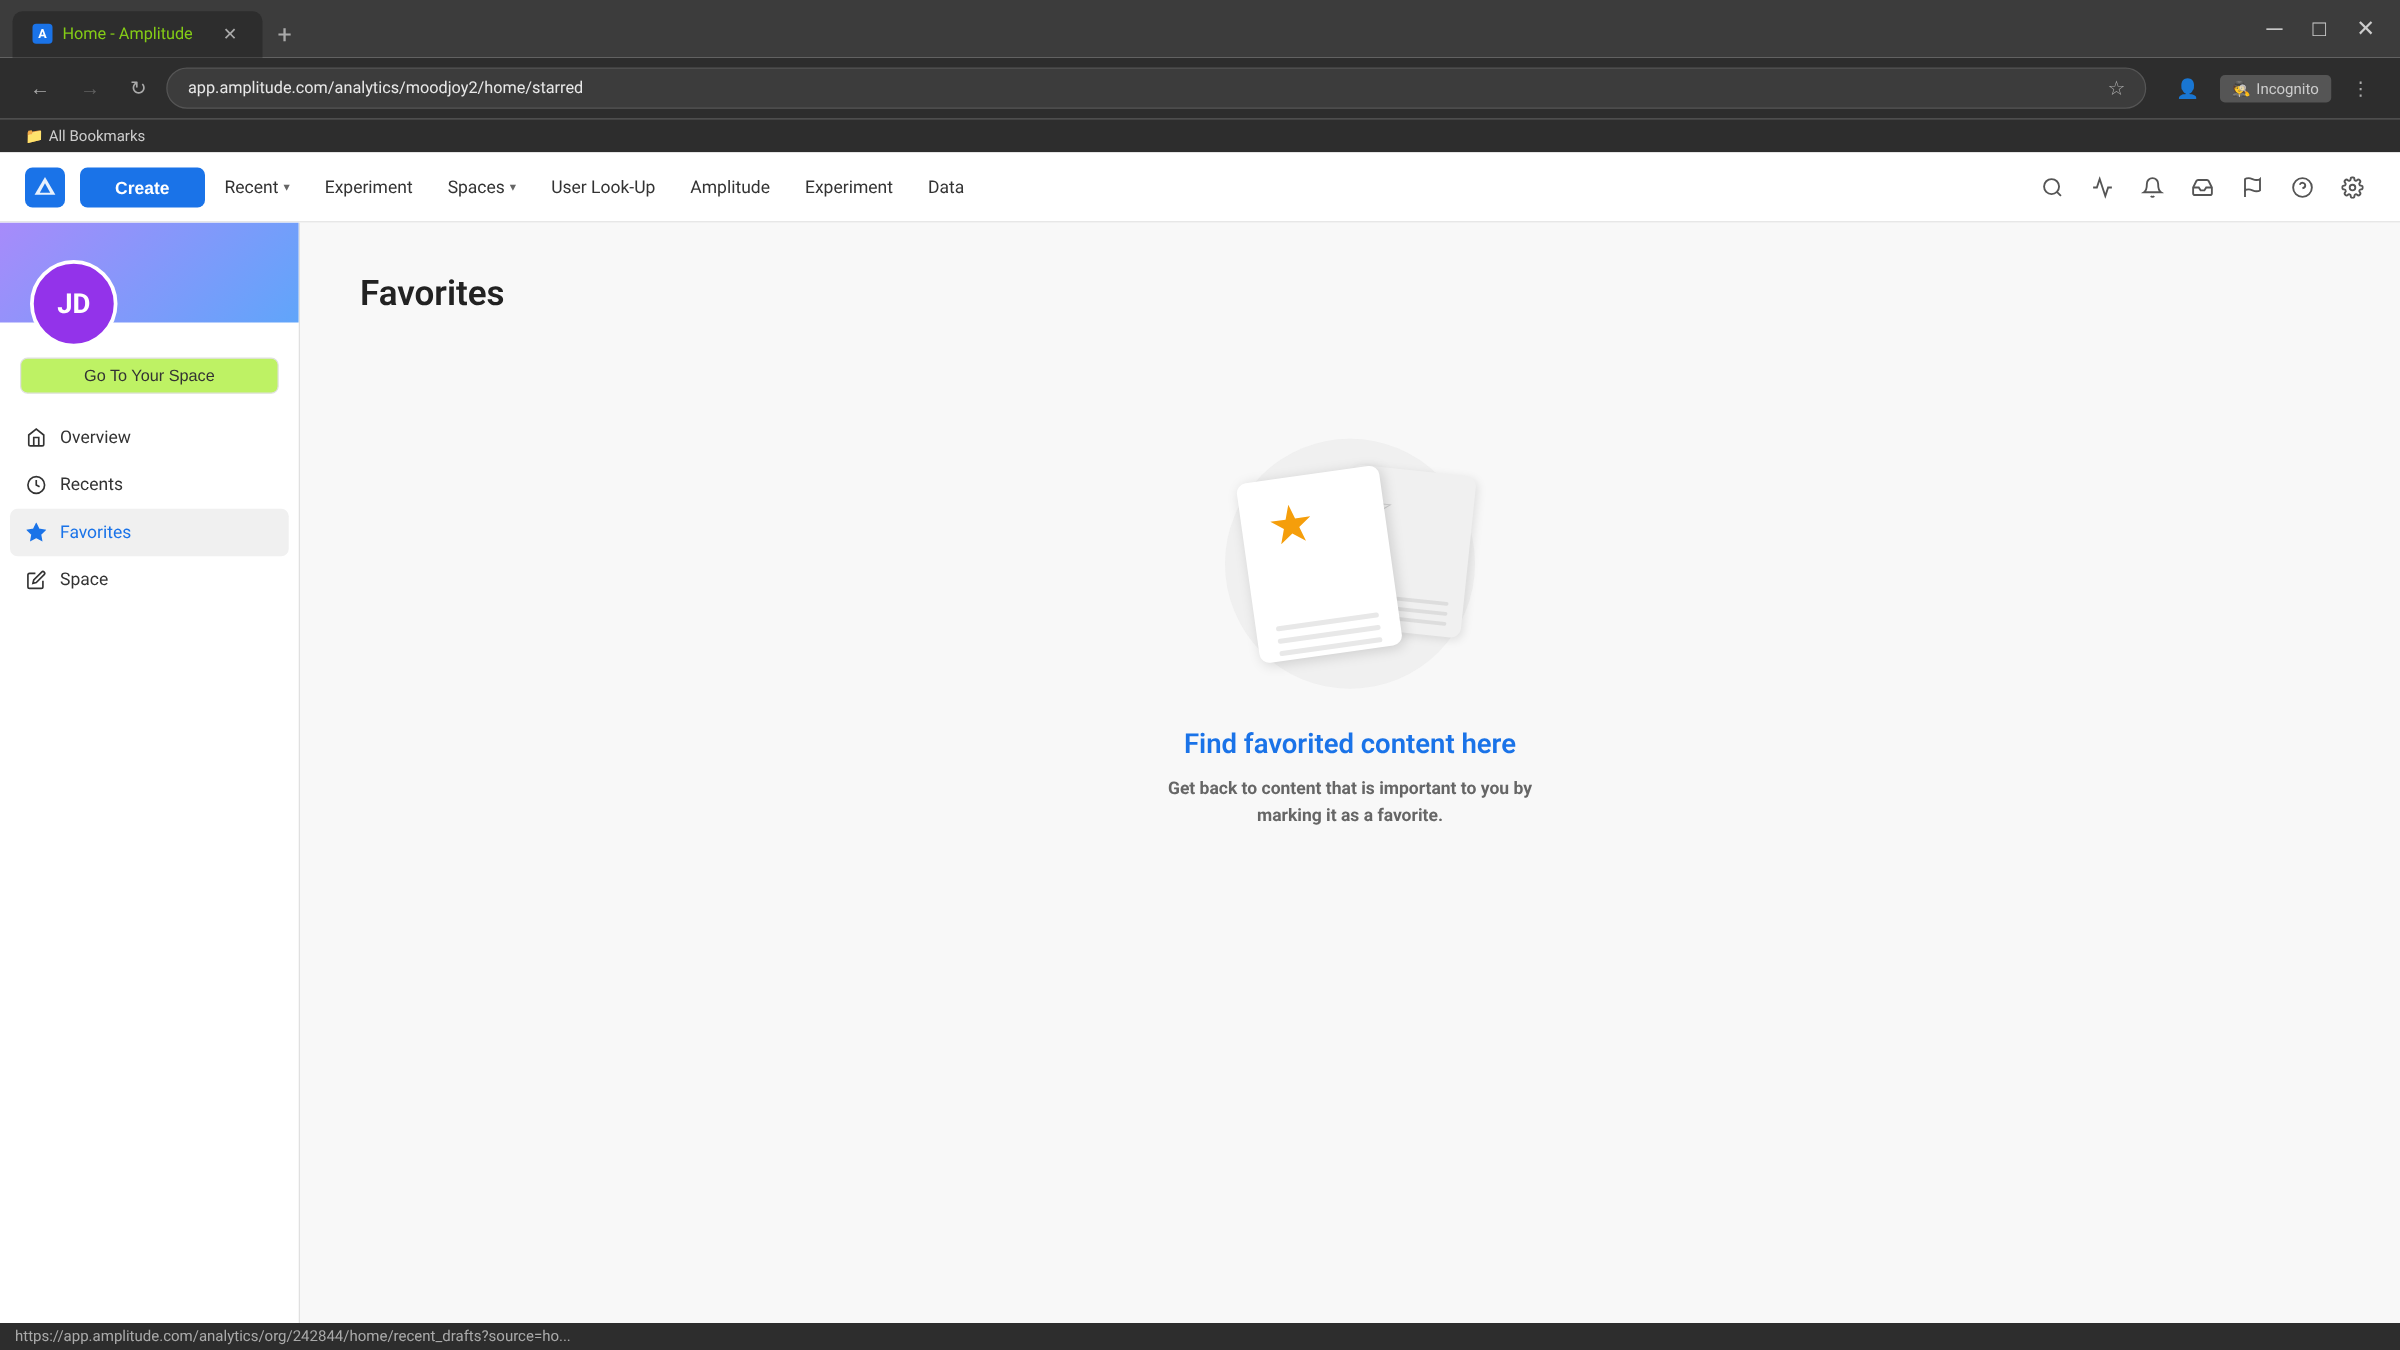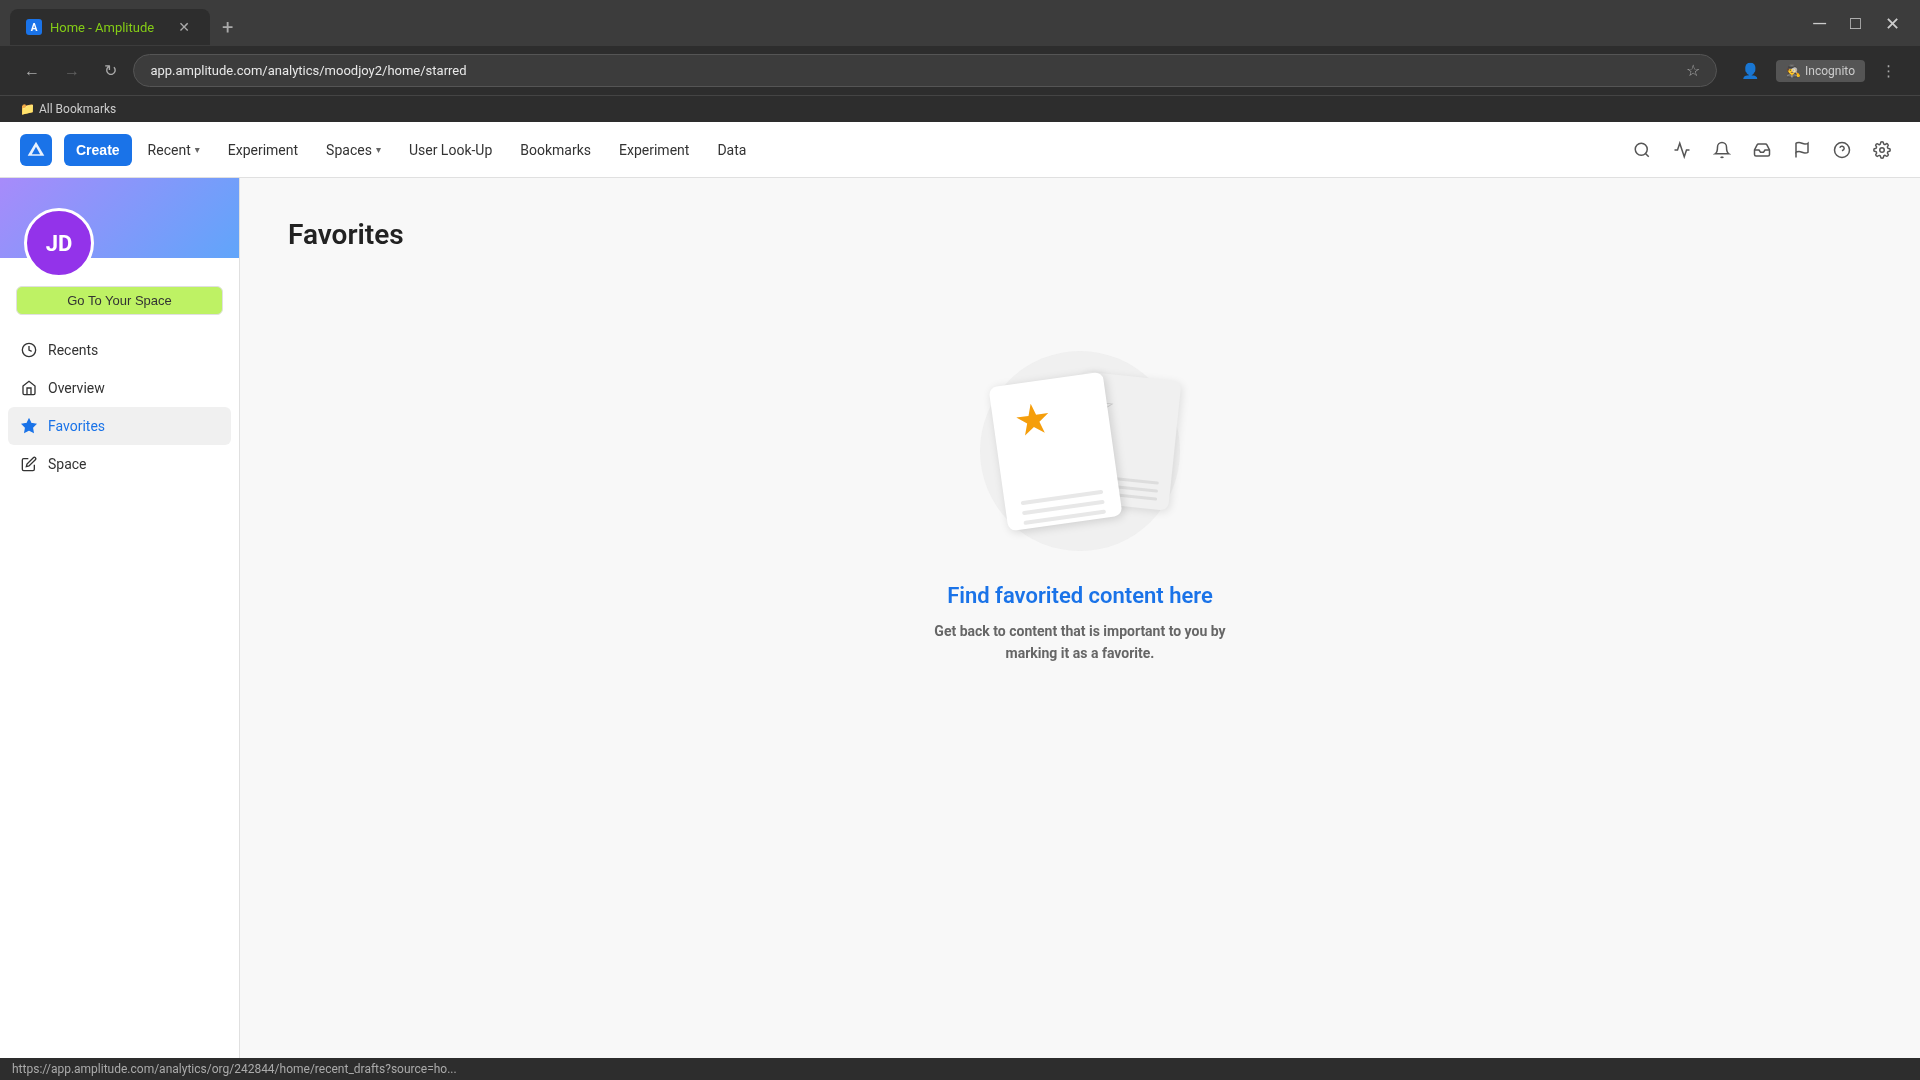--- a/index.html
+++ b/index.html
@@ -23,21 +23,21 @@
     .bookmarks-bar { background: #2d2d2d; padding: 4px 16px; display: flex; align-items: center; gap: 16px; border-top: 1px solid #444; }
     .bookmark-item { color: #ccc; font-size: 12px; cursor: pointer; display: flex; align-items: center; gap: 4px; padding: 2px 4px; border-radius: 3px; }
 
     
     .app-wrapper { display: flex; flex-direction: column; height: calc(1080px - 130px); background: #fff; }
 
     
     .top-nav { background: #fff; border-bottom: 1px solid #e0e0e0; padding: 0 20px; display: flex; align-items: center; gap: 4px; height: 56px; }
     .amplitude-logo { width: 32px; height: 32px; background: #1a73e8; border-radius: 6px; display: flex; align-items: center; justify-content: center; margin-right: 8px; }
     .amplitude-logo svg { width: 20px; height: 20px; }
-    .create-btn { background: #1a73e8; color: white; border: none; border-radius: 6px; padding: 8px 12px; font-size: 14px; font-weight: 600; cursor: pointer; }
+    .create-btn { background: #1a73e8; color: white; border: none; border-radius: 6px; padding: 8px 28px; font-size: 14px; font-weight: 600; cursor: pointer; }
     .nav-item { display: flex; align-items: center; gap: 4px; padding: 8px 12px; color: #333; font-size: 14px; cursor: pointer; border-radius: 6px; }
     .nav-item .chevron { font-size: 10px; color: #666; }
     .nav-spacer { flex: 1; }
     .nav-icons { display: flex; align-items: center; gap: 4px; }
     .nav-icon-btn { width: 36px; height: 36px; display: flex; align-items: center; justify-content: center; cursor: pointer; border-radius: 6px; color: #555; font-size: 16px; }
 
     
     .main-layout { display: flex; flex: 1; overflow: hidden; }
 
     
@@ -135,21 +135,21 @@
       <span>Experiment</span>
     </div>
     <div class="nav-item">
       <span>Spaces</span>
       <span class="chevron">▾</span>
     </div>
     <div class="nav-item">
       <span>User Look-Up</span>
     </div>
     <div class="nav-item">
-      <span>Bookmarks</span>
+      <span>Amplitude</span>
     </div>
     <div class="nav-item">
       <span>Experiment</span>
     </div>
     <div class="nav-item">
       <span>Data</span>
     </div>
 
     <div class="nav-spacer"></div>
 
@@ -206,34 +206,34 @@
         <div class="sidebar-banner"></div>
         <div class="sidebar-avatar">JD</div>
       </div>
       <div class="sidebar-go-to-space">
         <button>Go To Your Space</button>
       </div>
       <nav class="sidebar-nav">
         <div class="sidebar-nav-item">
           <span class="nav-icon">
             <svg width="16" height="16" viewBox="0 0 24 24" fill="none" stroke="currentColor" stroke-width="2">
+                <path d="M3 9l9-7 9 7v11a2 2 0 0 1-2 2H5a2 2 0 0 1-2-2z"></path>
+                <polyline points="9 22 9 12 15 12 15 22"></polyline>
+              </svg>
+          </span>
+          <span>Overview</span>
+        </div>
+        <div class="sidebar-nav-item">
+          <span class="nav-icon">
+            <svg width="16" height="16" viewBox="0 0 24 24" fill="none" stroke="currentColor" stroke-width="2">
                 <circle cx="12" cy="12" r="10"></circle>
                 <polyline points="12 6 12 12 16 14"></polyline>
               </svg>
           </span>
           <span>Recents</span>
-        </div>
-        <div class="sidebar-nav-item">
-          <span class="nav-icon">
-            <svg width="16" height="16" viewBox="0 0 24 24" fill="none" stroke="currentColor" stroke-width="2">
-                <path d="M3 9l9-7 9 7v11a2 2 0 0 1-2 2H5a2 2 0 0 1-2-2z"></path>
-                <polyline points="9 22 9 12 15 12 15 22"></polyline>
-              </svg>
-          </span>
-          <span>Overview</span>
         </div>
         <div class="sidebar-nav-item active">
           <span class="nav-icon">
             <svg width="16" height="16" viewBox="0 0 24 24" fill="#1a73e8" stroke="#1a73e8" stroke-width="2">
                 <polygon points="12 2 15.09 8.26 22 9.27 17 14.14 18.18 21.02 12 17.77 5.82 21.02 7 14.14 2 9.27 8.91 8.26 12 2"></polygon>
               </svg>
           </span>
           <span style="color:#1a73e8">Favorites</span>
         </div>
         <div class="sidebar-nav-item">

